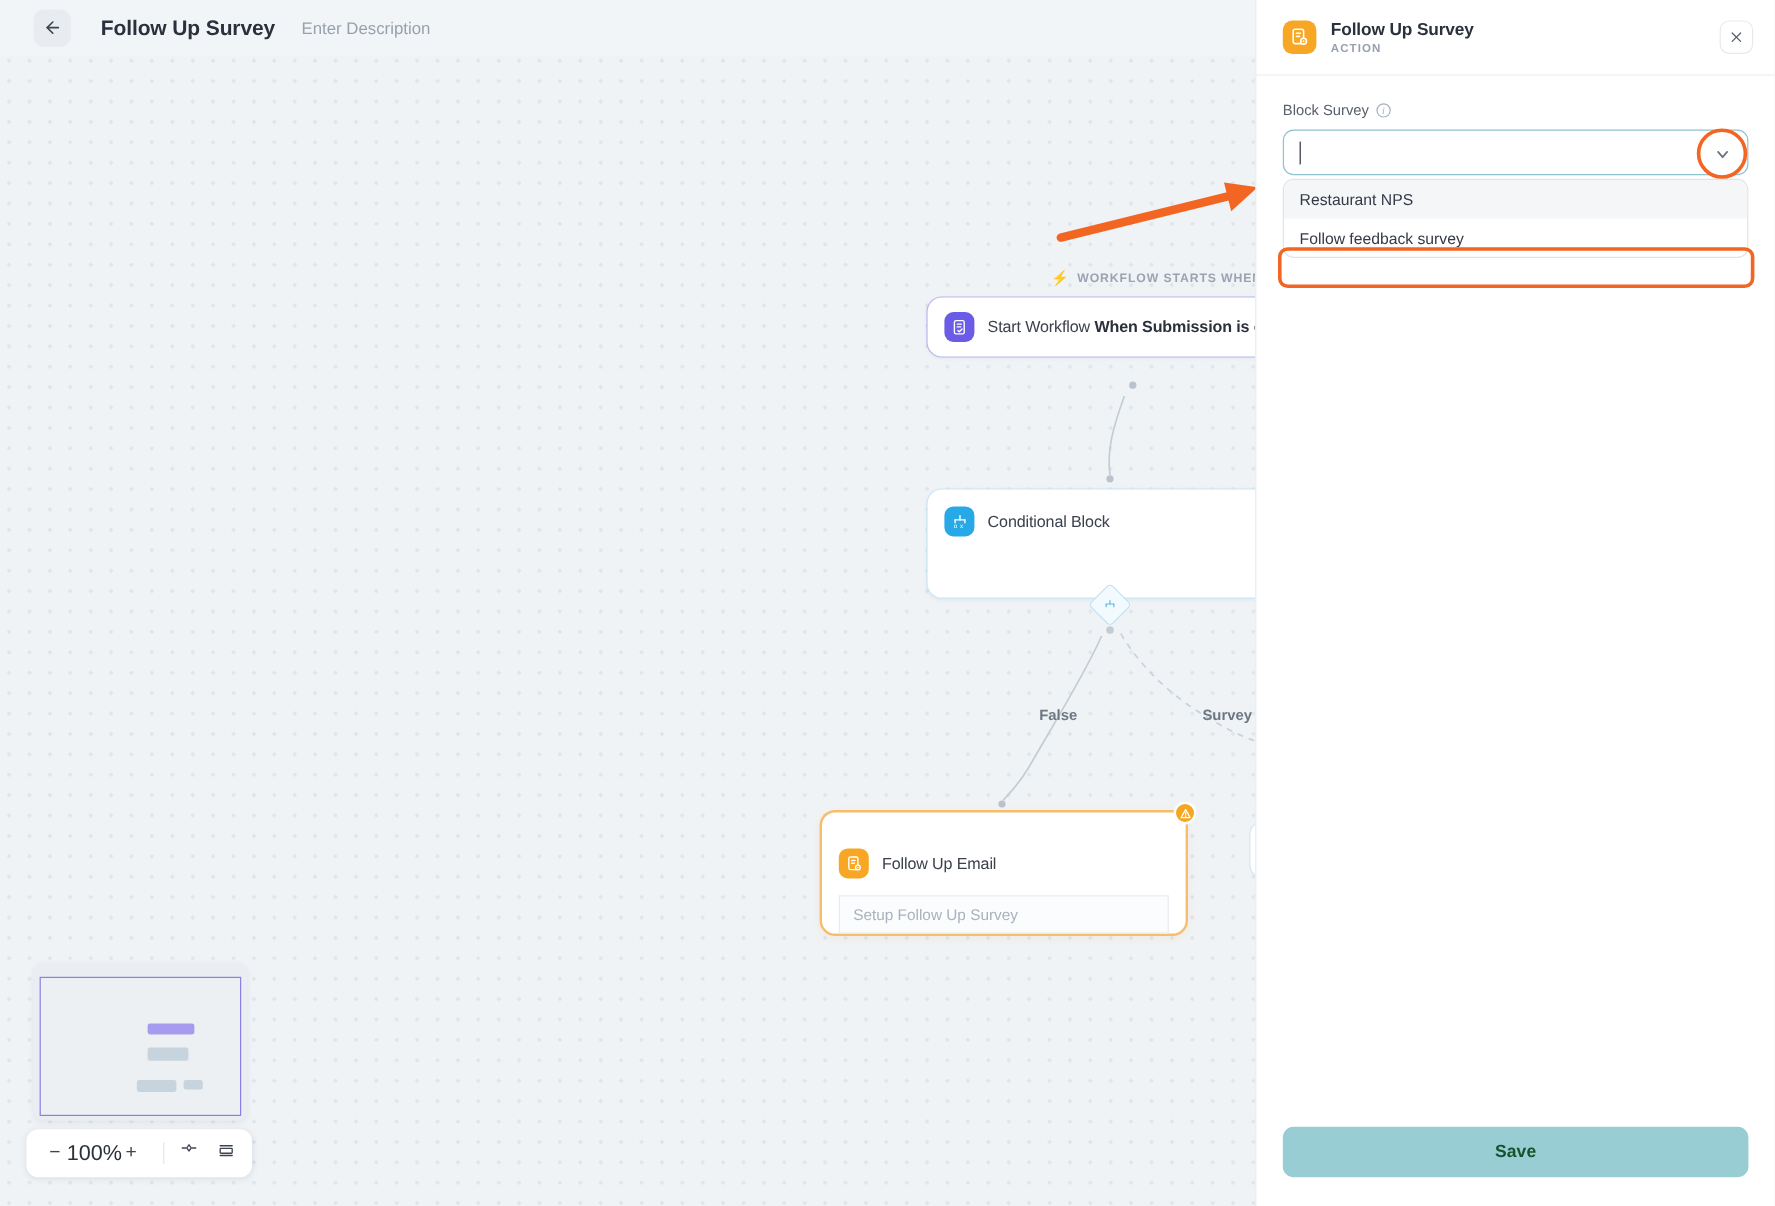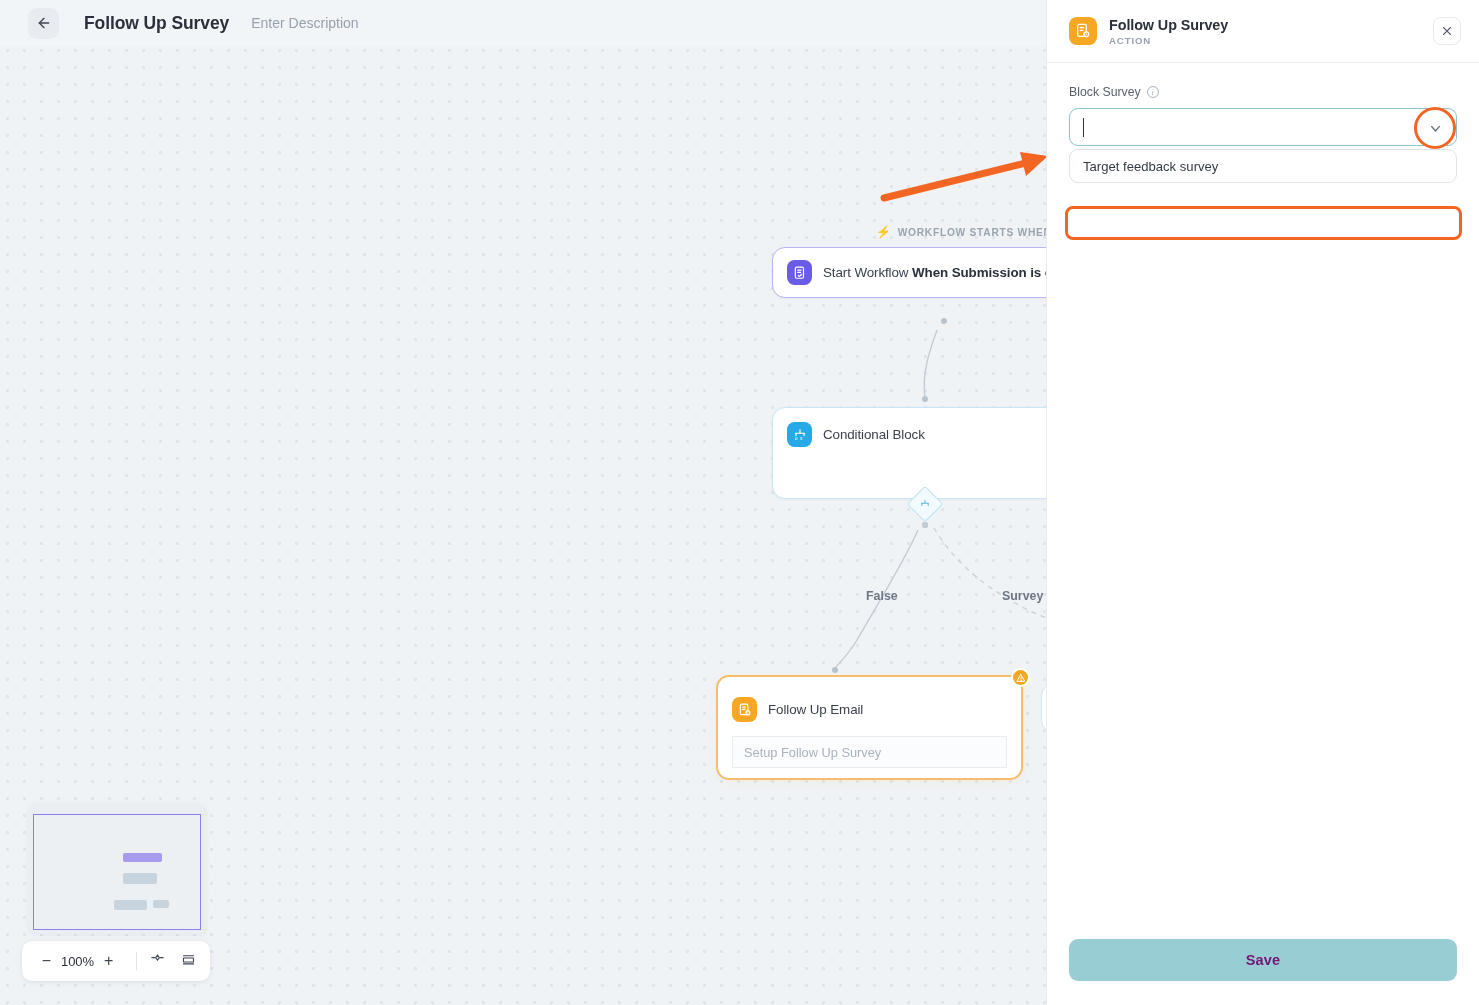--- a/index.html
+++ b/index.html
@@ -86,22 +86,22 @@
   }
   #node-cond .row { display: flex; align-items: center; gap: 11px; }
   #cond-field {
     margin-top: 14px; height: 32px; border-radius: 8px;
     border: 1px solid #e5eaef; background: #fafcfd;
     display: flex; align-items: center; padding-left: 11px;
     font-size: 12.8px; color: #a8b2bd;
   }
 
   #node-email {
-    left: 716px; top: 675px; width: 307px; height: 105px;
-    border: 2px solid #f6bd6d; padding: 20px 14px;
+    left: 683px; top: 675px; width: 307px; height: 105px;
+    border: 2px solid #f6bd6d; padding: 30px 14px;
     box-shadow: 0 2px 10px rgba(240,170,70,0.10);
   }
   #node-email .row { display: flex; align-items: center; gap: 11px; }
   #email-field {
     margin-top: 14px; height: 32px; border-radius: 0;
     border: 1px solid #e8ecf0; background: #fbfcfd;
     display: flex; align-items: center; padding-left: 11px;
     font-size: 12.8px; color: #a9b2bd;
   }
   #warn-badge {
@@ -156,21 +156,21 @@
     background: #ffffff; border-radius: 10px;
     box-shadow: 0 1px 5px rgba(40,50,70,0.10);
     display: flex; align-items: center; gap: 0;
     padding: 0 14px;
   }
   #zoombar .zbtn {
     background: none; border: none; cursor: pointer; color: #3e4450;
     display: flex; align-items: center; justify-content: center;
     width: 22px; height: 26px; font-size: 16px; line-height: 1;
   }
-  #zoom-level { font-size: 13px; color: #2b313c; width: 44px; text-align:center; font-weight:500;}
+  #zoom-level { font-size: 18px; color: #2b313c; width: 44px; text-align:center; font-weight:500;}
   #zoom-sep { width: 1px; height: 18px; background: #e2e6eb; margin: 0 13px 0 17px; }
   #zoombar .zicon { margin-right: 16px; }
 
   
   #arrow { position: absolute; left: 880px; top: 150px; pointer-events:none; z-index: 40;}
 
   
   #panel {
     position: absolute; left: 1046px; top: 0; width: 433px; height: 1005px;
     background: #ffffff; border-left: 1px solid #e8ebef;
@@ -241,21 +241,21 @@
   }
   .dd-option.highlighted { background: #f4f6f8; }
   #dd-highlight-ring {
     position: absolute; left: 18px; top: 143px; width: 397px; height: 34px;
     border: 3px solid #f26522; border-radius: 8px; pointer-events: none;
   }
 
   #panel-footer { padding: 0 22px 24px 22px; flex: 0 0 auto; }
   #save-btn {
     width: 100%; height: 42px; border-radius: 9px; border: none;
-    background: #97cdd3; color: #701a75; font-size: 14.6px; font-weight: 700;
+    background: #97cdd3; color: #14532d; font-size: 14.6px; font-weight: 700;
     cursor: pointer; font-family: "Liberation Sans", sans-serif;
     letter-spacing: 0.1px;
   }
 </style>
 </head>
 <body>
 
 <div id="app">
 
   <div id="canvas">
@@ -429,21 +429,22 @@
         <div id="caret-blink"></div>
         <input id="select-input" type="text" value="" placeholder="" style="">
         <div id="select-caret">
           <svg width="15" height="15" viewBox="0 0 24 24" fill="none" stroke="currentColor" stroke-width="2.4" stroke-linecap="round" stroke-linejoin="round">
             <polyline points="6 9 12 16 18 9"></polyline>
           </svg>
         </div>
       </div>
 
       <div id="dropdown">
-        <div class="dd-option">Target feedback survey</div>
+        <div class="dd-option highlighted">Restaurant NPS</div>
+        <div class="dd-option">Follow feedback survey</div>
       </div>
       <div id="dd-highlight-ring"></div>
     </div>
 
     <div id="panel-footer">
       <button id="save-btn">Save</button>
     </div>
   </div>
 </div>
 

